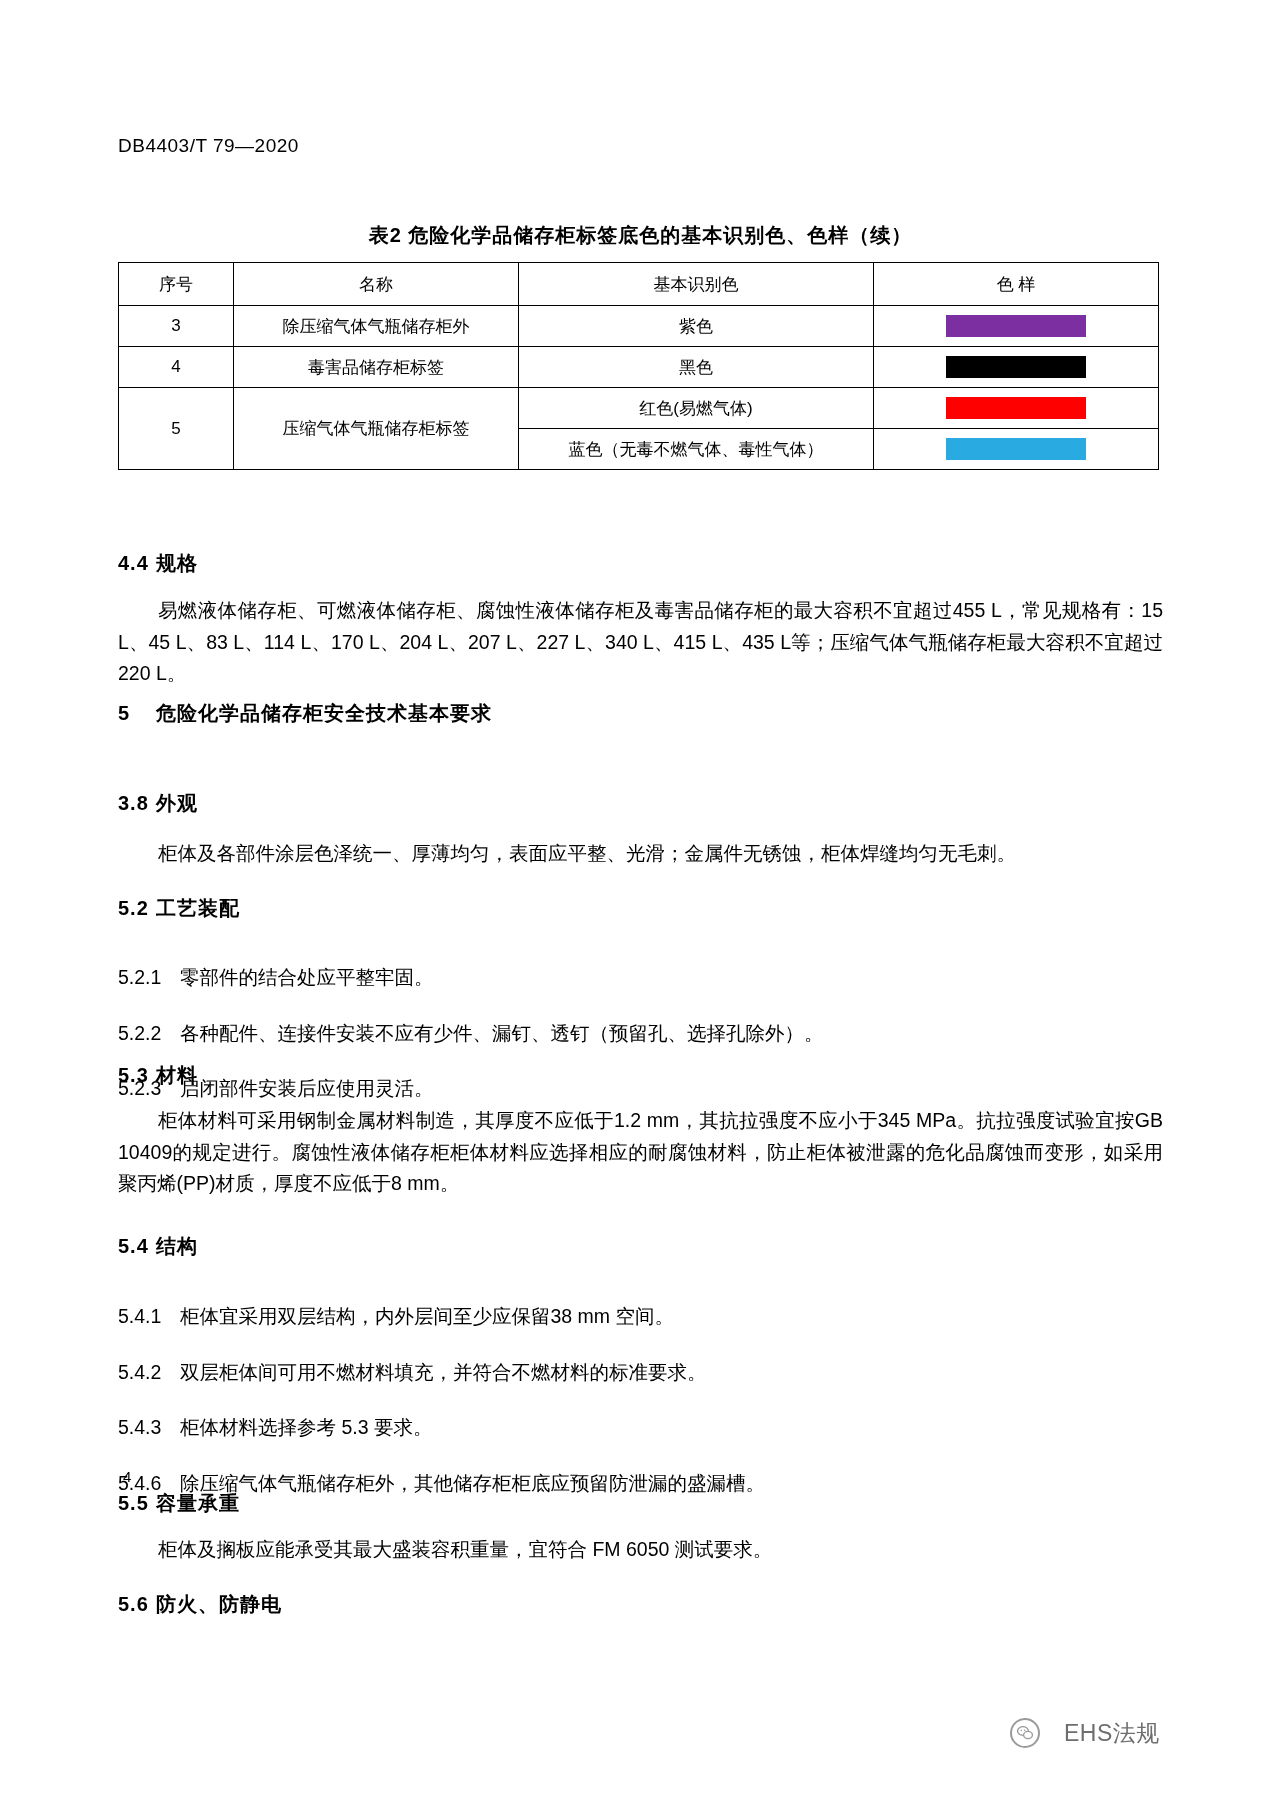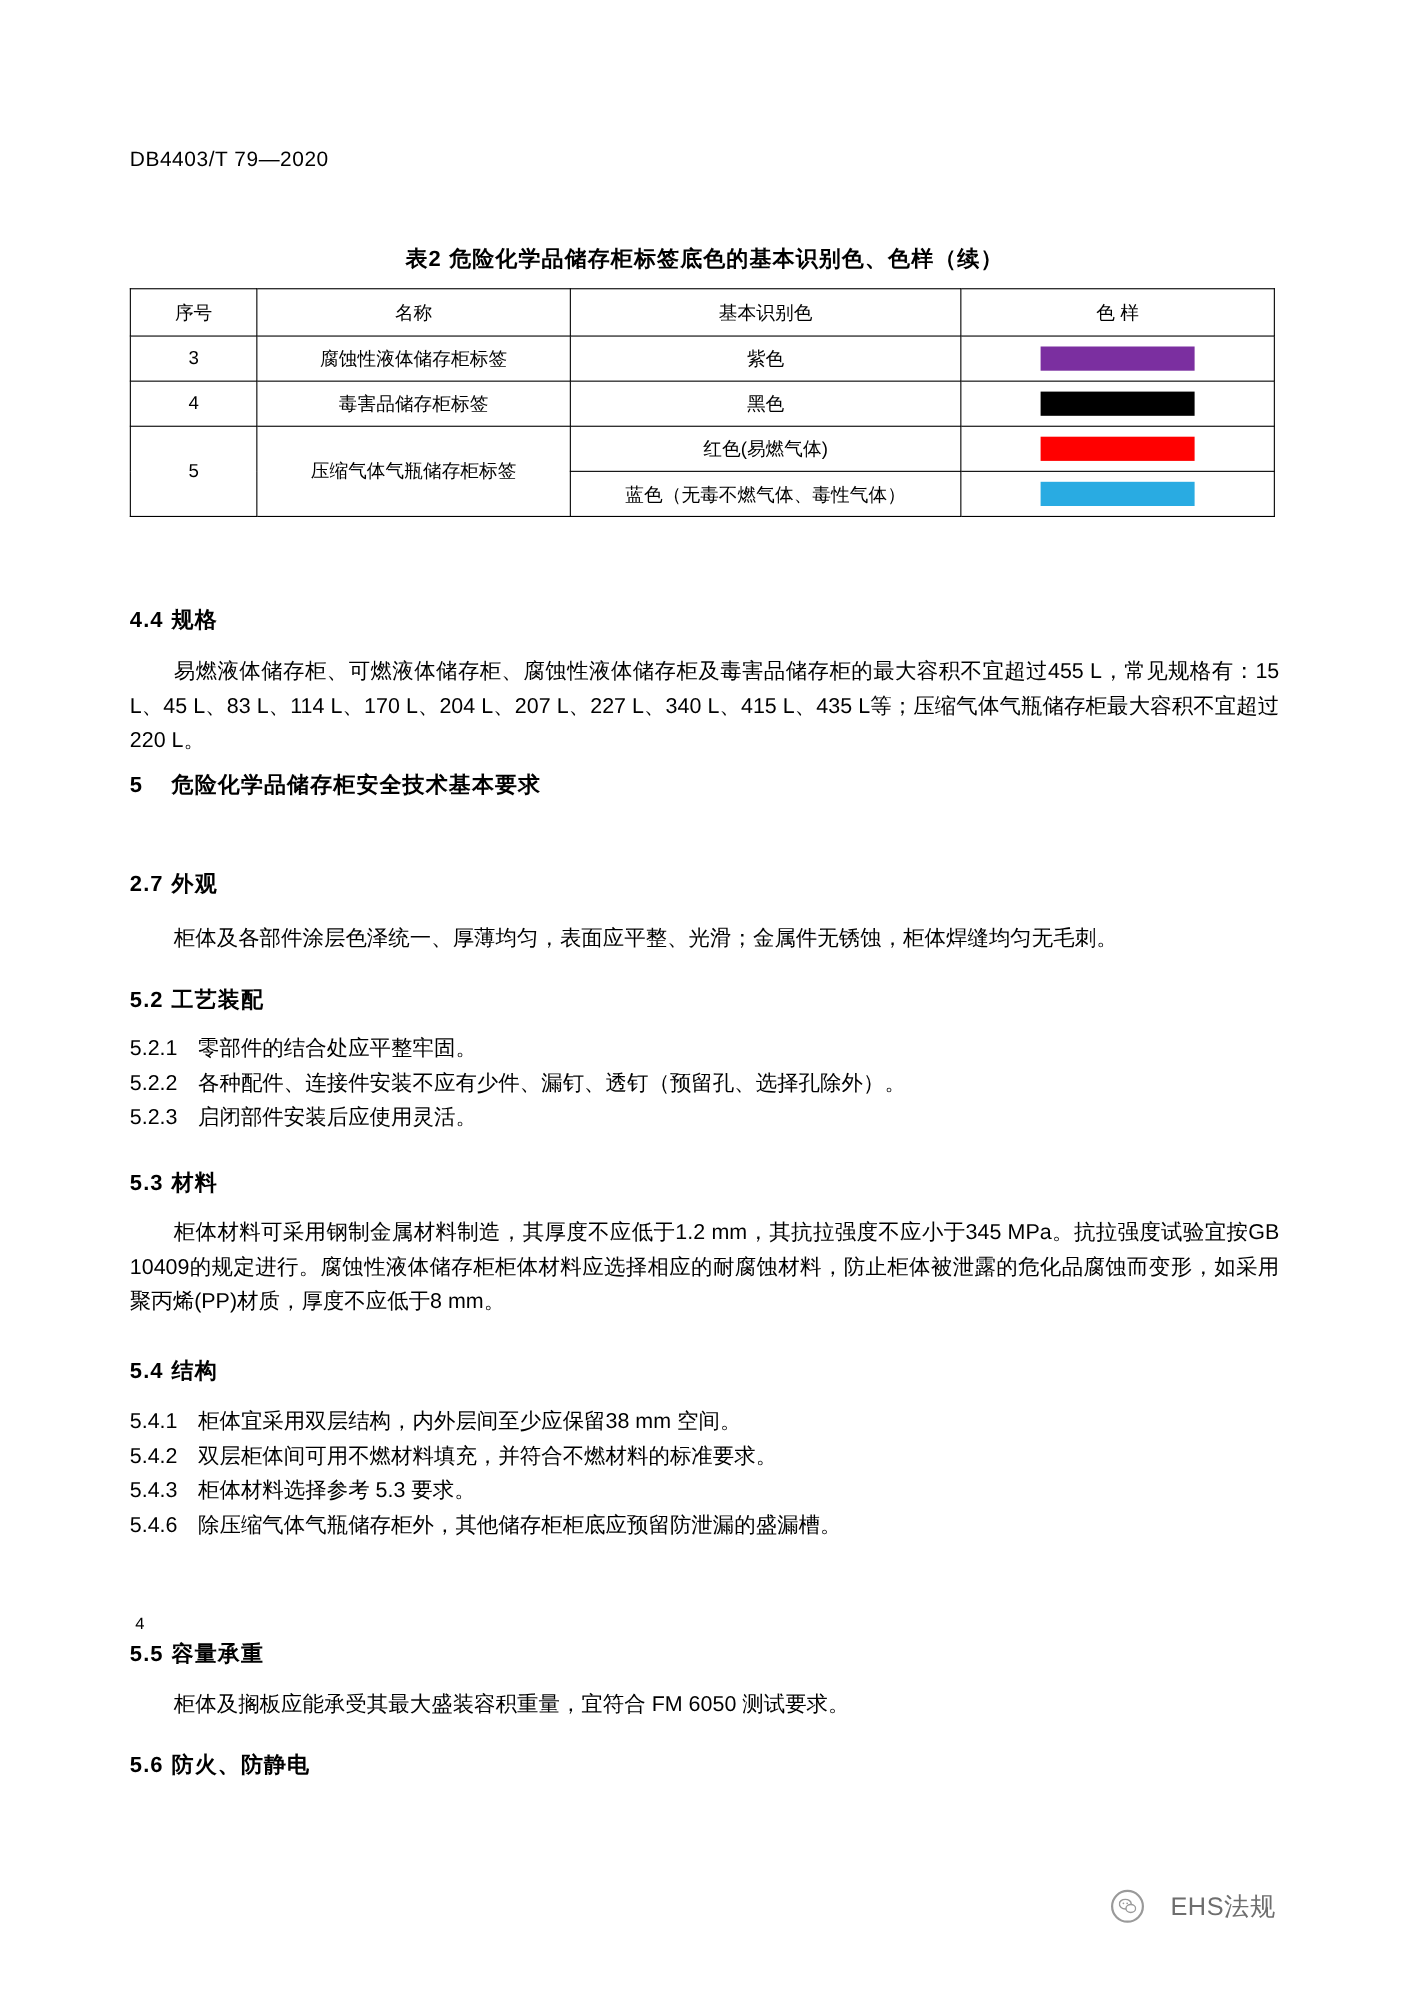--- a/index.html
+++ b/index.html
@@ -95,20 +95,21 @@
   }
   .abs {
     position: absolute;
     left: 0;
     width: 1045px;
   }
   .numline {
     font-size: 19.5px;
     line-height: 1.62;
     font-family: "Liberation Sans", sans-serif;
+    margin-top: 24px;
   }
   .numline .idx {
     display: inline-block;
     width: 62px;
   }
   .pagenum {
     position: absolute;
     left: 5px;
     top: 1468px;
     font-size: 15px;
@@ -163,21 +164,21 @@
         <tr>
           <th>序号</th>
           <th>名称</th>
           <th>基本识别色</th>
           <th>色  样</th>
         </tr>
       </thead>
       <tbody>
         <tr>
           <td>3</td>
-          <td>腐蚀性液体储存柜标签</td>
+          <td>除压缩气体气瓶储存柜外</td>
           <td>紫色</td>
           <td>
               <span class="swatch" id="sw0" style="background: rgb(123, 47, 160);"></span>
             </td>
         </tr>
         <tr>
           <td>4</td>
           <td>毒害品储存柜标签</td>
           <td>黑色</td>
           <td>
@@ -204,21 +205,21 @@
     <div class="abs sect-h" style="top:550px;">
       <span class="num">4.4</span><span>规格</span>
     </div>
     <div class="abs para indent" style="top:595px;">易燃液体储存柜、可燃液体储存柜、腐蚀性液体储存柜及毒害品储存柜的最大容积不宜超过455 L，常见规格有：15 L、45 L、83 L、114 L、170 L、204 L、207 L、227 L、340 L、415 L、435 L等；压缩气体气瓶储存柜最大容积不宜超过 220 L。</div>
 
     <div class="abs sect-h" style="top:700px;">
       <span class="num">5</span><span>危险化学品储存柜安全技术基本要求</span>
     </div>
 
     <div class="abs sect-h" style="top:790px;">
-      <span class="num">2.7</span><span>外观</span>
+      <span class="num">3.8</span><span>外观</span>
     </div>
     <div class="abs para indent" style="top:838px;">柜体及各部件涂层色泽统一、厚薄均匀，表面应平整、光滑；金属件无锈蚀，柜体焊缝均匀无毛刺。</div>
 
     <div class="abs sect-h" style="top:895px;">
       <span class="num">5.2</span><span>工艺装配</span>
     </div>
     <div class="abs" style="top:938px;">
       <div class="numline"><span class="idx">5.2.1</span><span>零部件的结合处应平整牢固。</span></div>
       <div class="numline"><span class="idx">5.2.2</span><span>各种配件、连接件安装不应有少件、漏钉、透钉（预留孔、选择孔除外）。</span></div>
       <div class="numline"><span class="idx">5.2.3</span><span>启闭部件安装后应使用灵活。</span></div>

